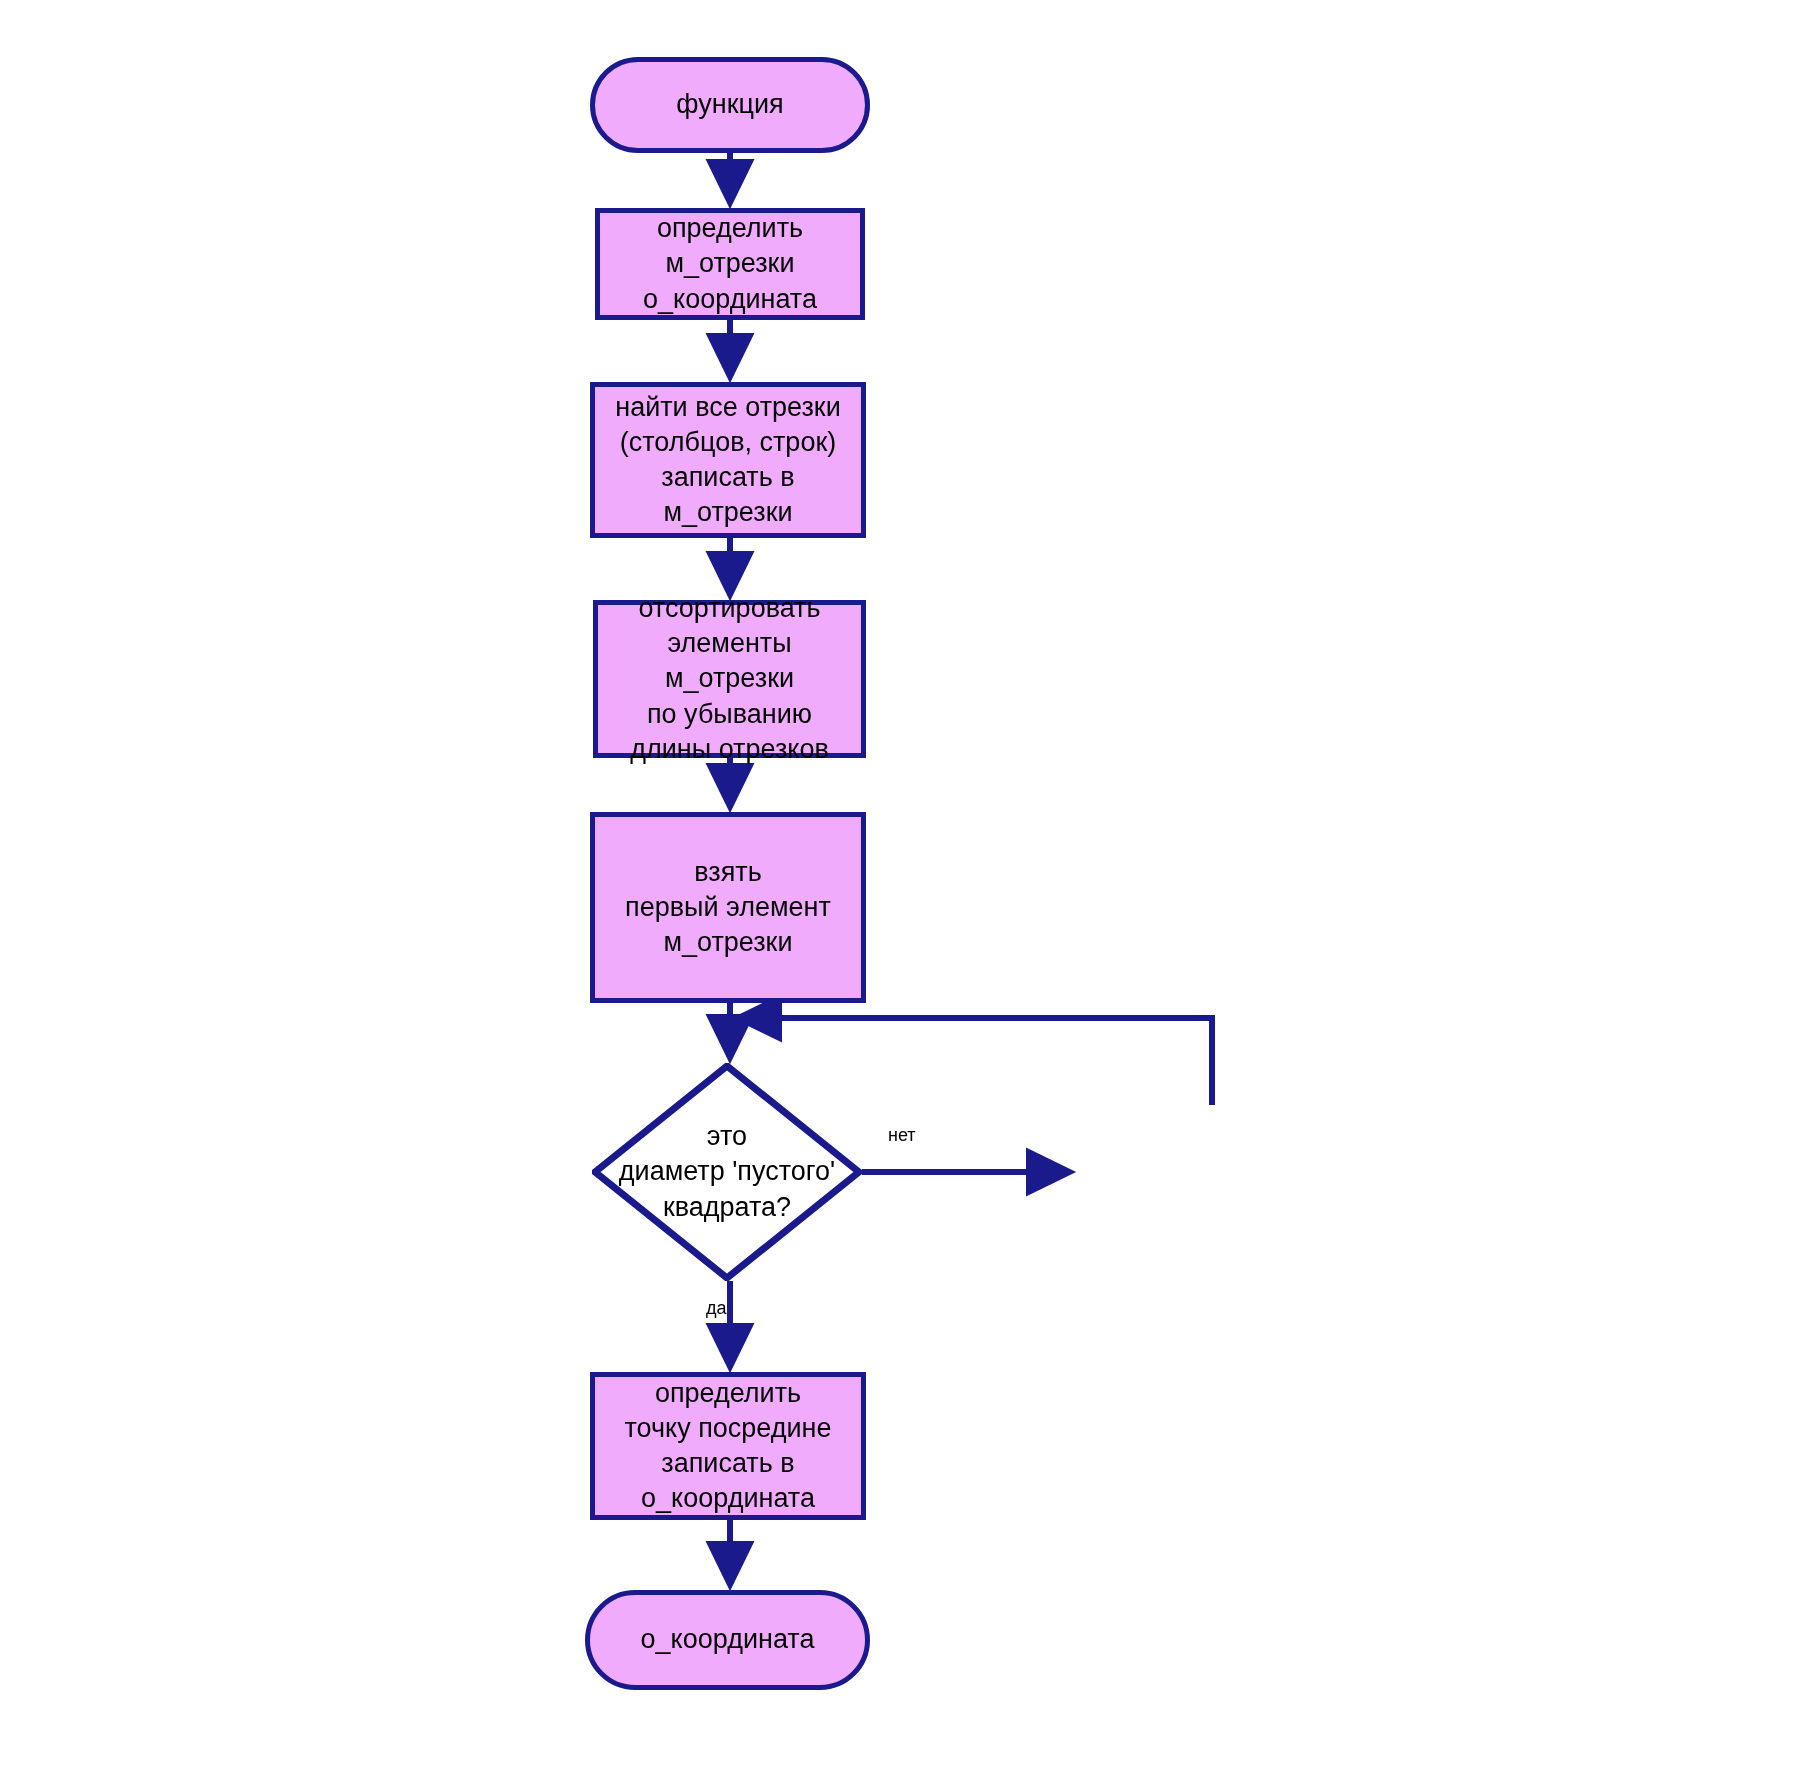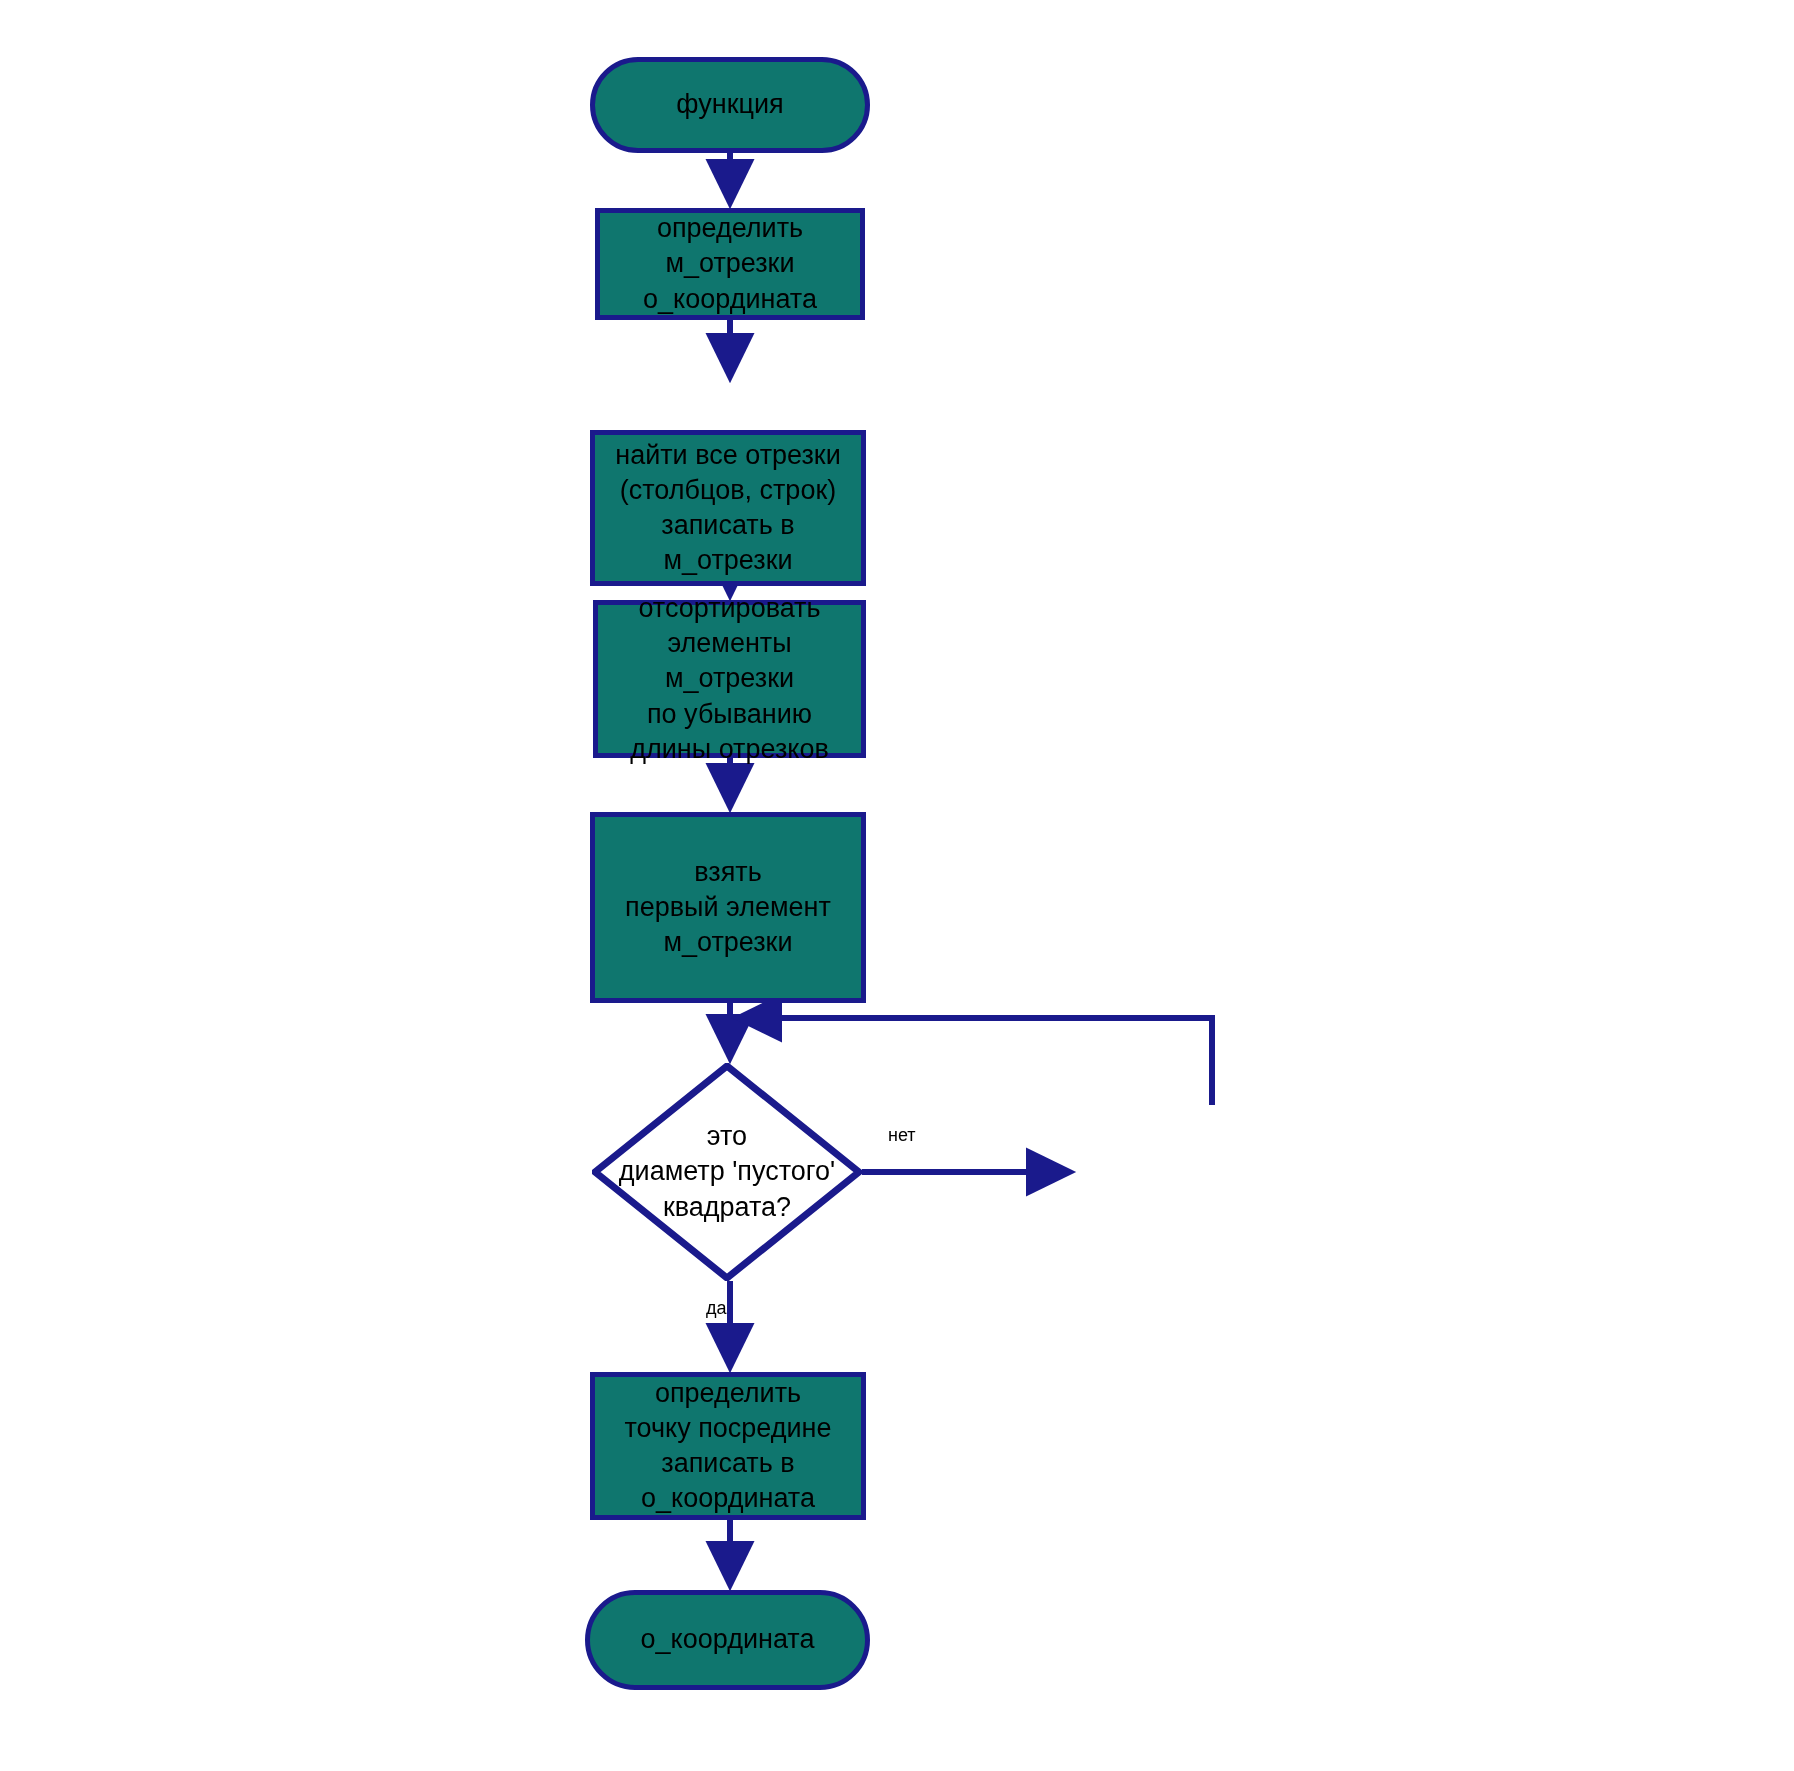--- a/index.html
+++ b/index.html
@@ -27,21 +27,21 @@
     pointer-events: none;
   }
   .node {
     position: absolute;
     box-sizing: border-box;
     display: flex;
     align-items: center;
     justify-content: center;
     text-align: center;
     color: #000000;
-    background: #0f766e;
+    background: #f0abfc;
     z-index: 2;
   }
   .node .txt {
     white-space: pre-line;
     line-height: 1.30;
     font-size: 27px;
     color: #000000;
     letter-spacing: 0px;
   }
   .process {
@@ -113,21 +113,21 @@
   <div class="node terminator" style="left:590px; top:57px; width:280px; height:96px;">
     <span class="txt">функция</span>
   </div>
 
   <div class="node process" style="left:595px; top:208px; width:270px; height:112px;">
     <span class="txt">определить
 м_отрезки
 о_координата</span>
   </div>
 
-  <div class="node process" style="left:590px; top:382px; width:276px; height:156px;margin-top:48px;">
+  <div class="node process" style="left:590px; top:382px; width:276px; height:156px;">
     <span class="txt">найти все отрезки
 (столбцов, строк)
 записать в
 м_отрезки</span>
   </div>
 
   <div class="node process" style="left:593px; top:600px; width:273px; height:158px;">
     <span class="txt">отсортировать
 элементы
 м_отрезки

